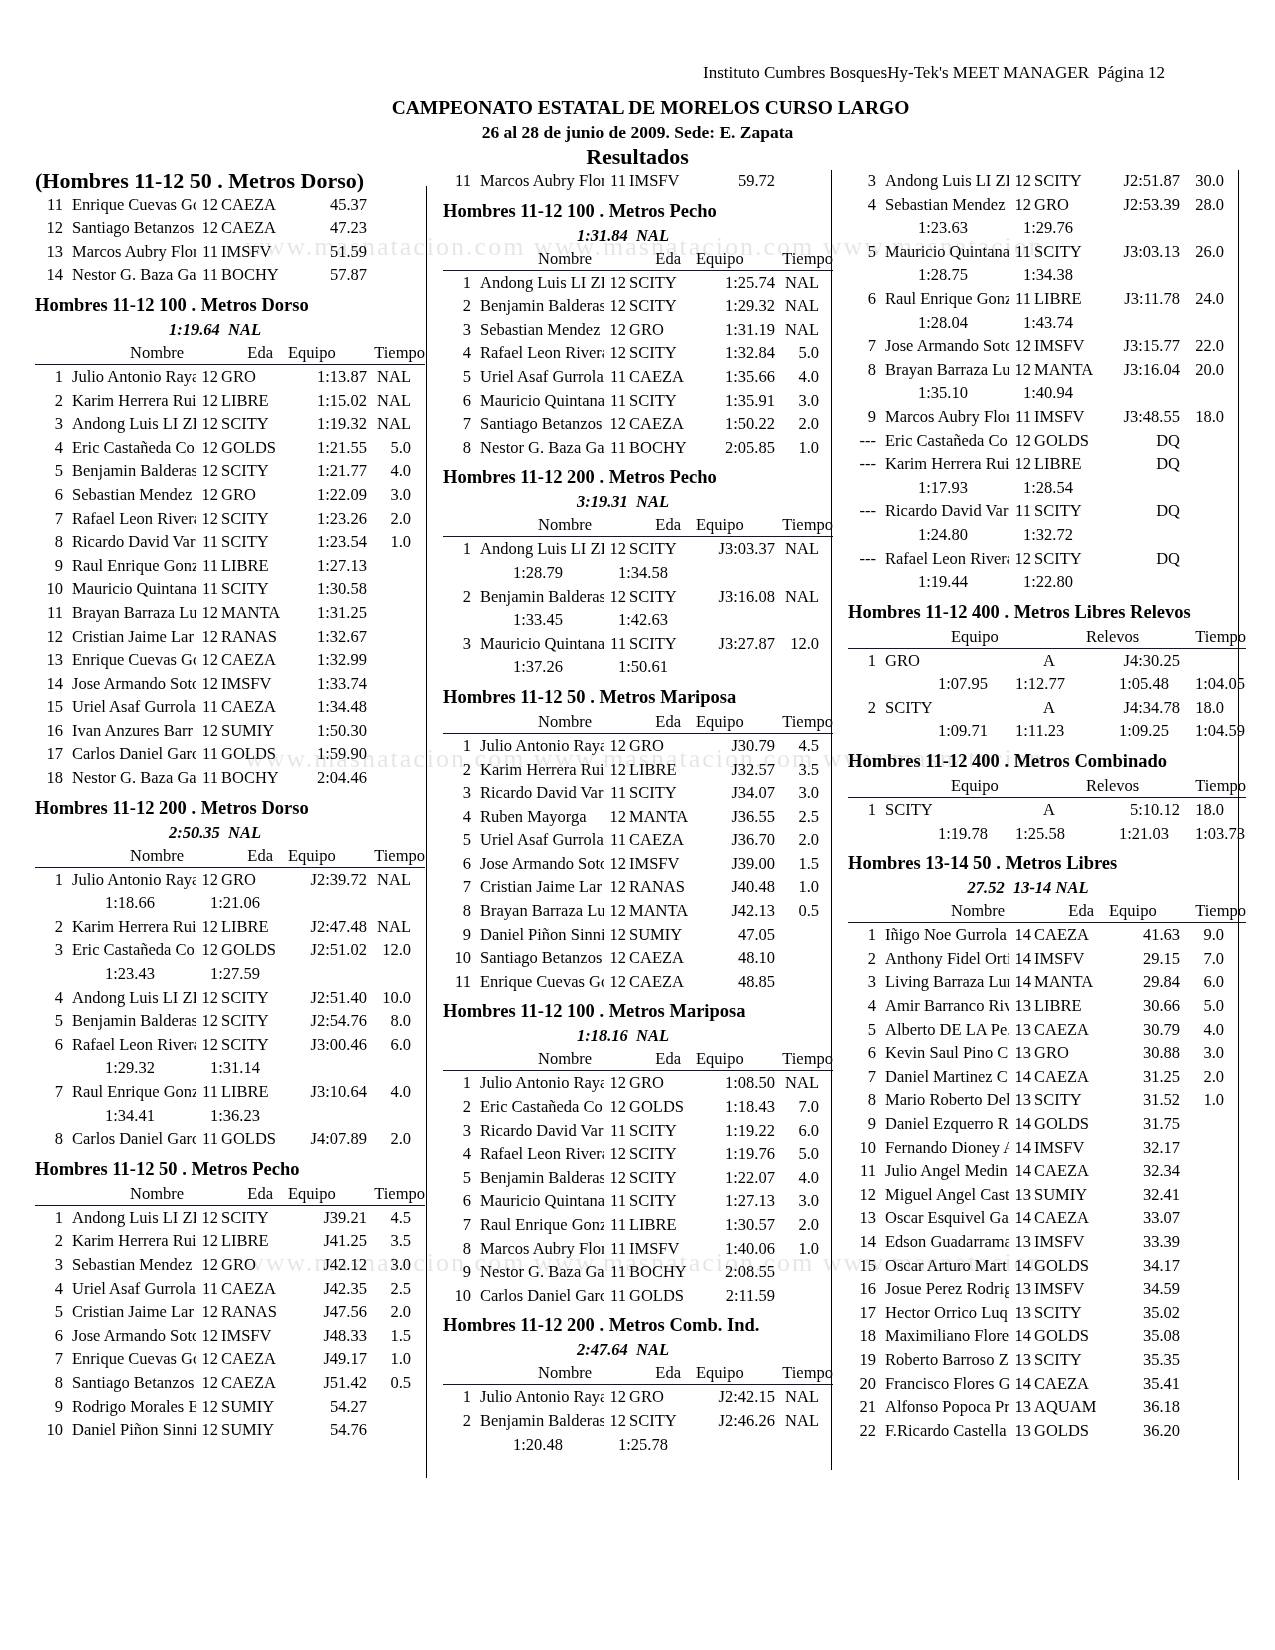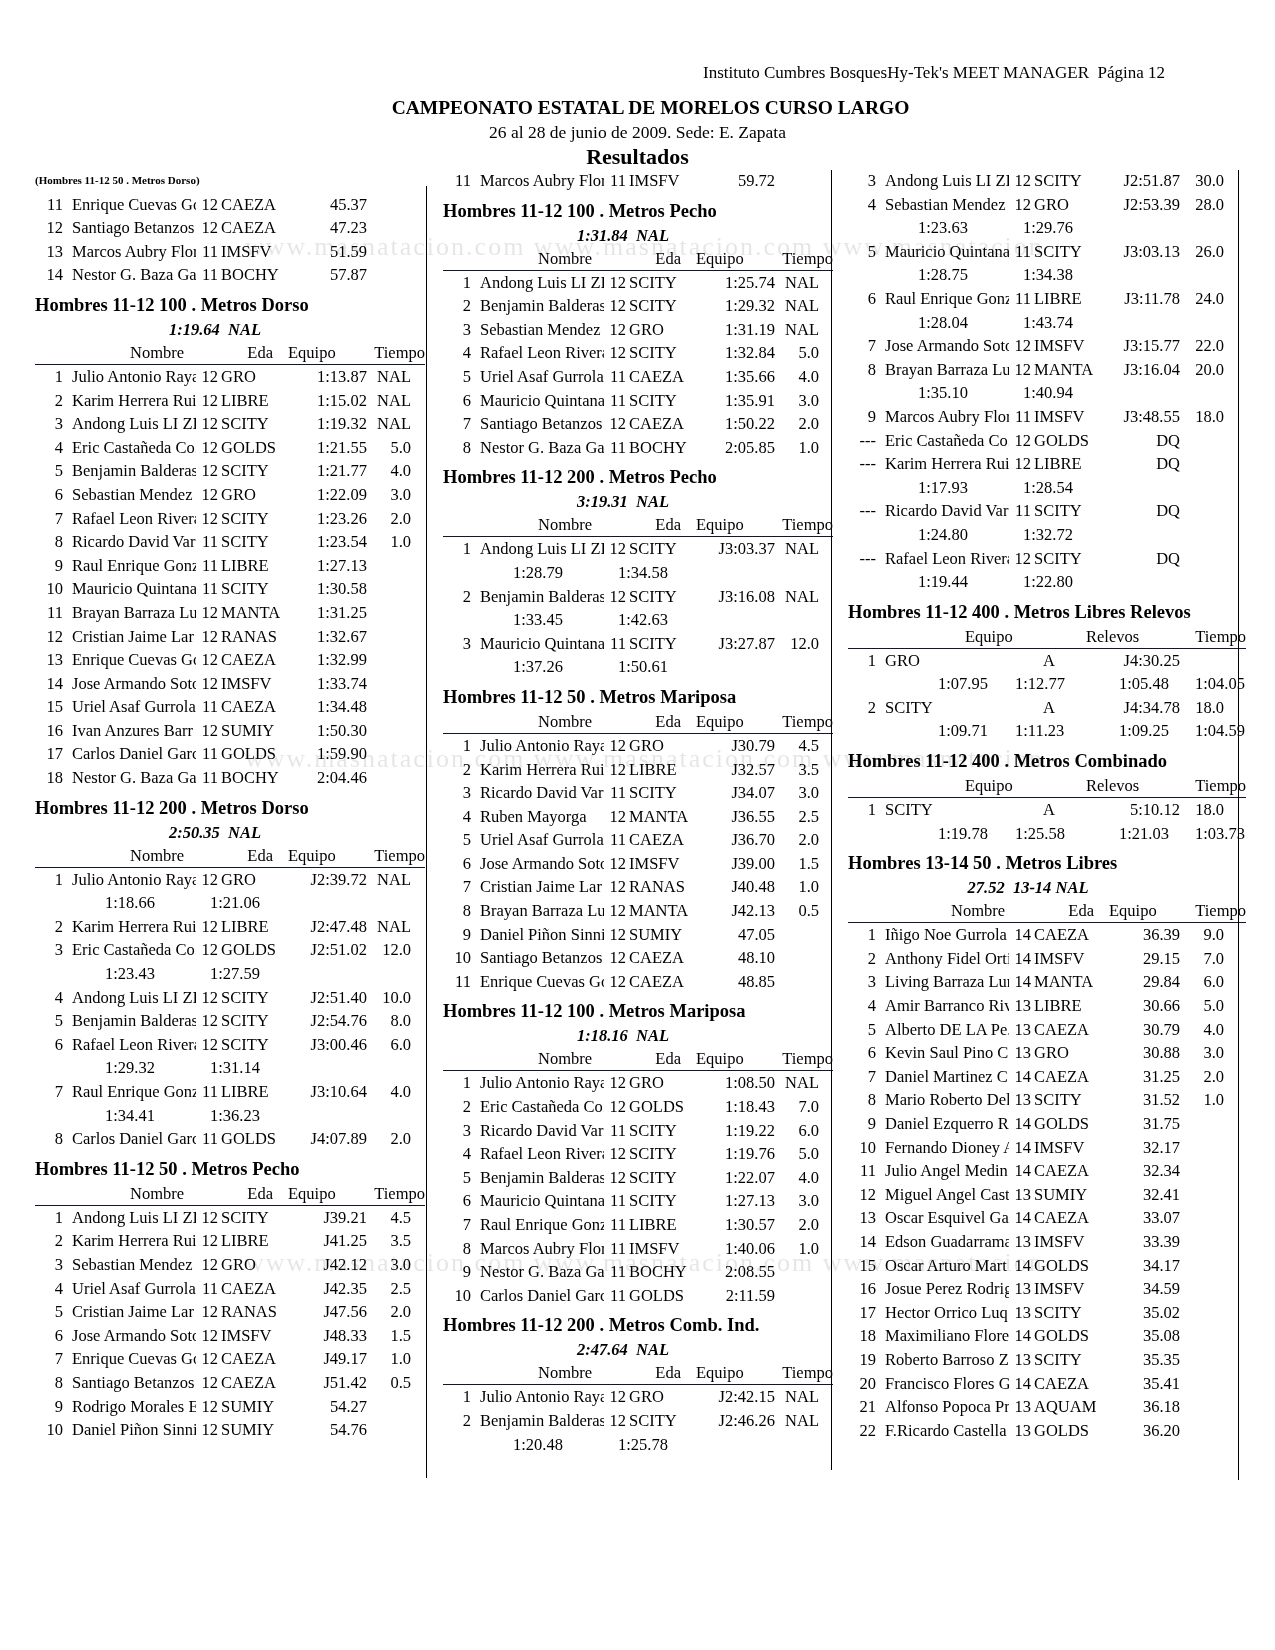--- a/index.html
+++ b/index.html
@@ -1,41 +1,41 @@
 <!DOCTYPE html>
 <html><head>
 <meta charset="utf-8">
 <style>
   html,body{margin:0;padding:0;background:#fff;}
   .page{position:relative;width:1275px;height:1650px;background:#fff;overflow:hidden;
         font-family:"Liberation Serif","DejaVu Serif",serif;color:#000;}
   .topline{position:absolute;left:35px;right:110px;top:63px;font-size:17px;
            display:flex;justify-content:flex-end;white-space:pre;}
   .title{position:absolute;top:97px;left:0;width:100%;text-align:center;font-weight:bold;font-size:19.5px;margin-left:13px;}
-  .subtitle{position:absolute;top:122px;left:0;width:100%;text-align:center;font-weight:normal;font-size:17.5px;}
+  .subtitle{position:absolute;top:122px;left:0;width:100%;text-align:center;font-weight:bold;font-size:17.5px;}
   .results-h{position:absolute;top:144px;left:0;width:100%;text-align:center;font-weight:bold;font-size:22px;}
   .wm{position:absolute;left:245px;width:800px;overflow:hidden;white-space:nowrap;
       font-size:26px;letter-spacing:2px;color:rgba(0,0,0,0.10);}
   .wm1{top:232px}.wm2{top:744px}.wm3{top:1248px}
   .col{position:absolute;top:169px;}
   #c0{left:35px;width:390px;} #c1{left:443px;width:390px;} #c2{left:848px;width:398px;}
   .vl{position:absolute;width:1px;background:#000;}
   #v1{left:426px;top:186px;height:1292px;} #v2{left:831px;top:170px;height:1300px;}
   #v3{left:1238px;top:170px;height:1310px;}
   .etitle{font-weight:bold;font-size:18.5px;line-height:25px;margin-top:6px;white-space:nowrap;}
-  .ptitle{font-weight:bold;font-size:11px;line-height:23.6px;white-space:nowrap;}
+  .ptitle{font-weight:bold;font-size:22px;line-height:23.6px;white-space:nowrap;}
   .rec{font-weight:bold;font-size:16.5px;text-align:center;width:360px;line-height:23px;white-space:pre;font-style:italic;}
   .hrow{display:flex;font-weight:normal;font-size:16.5px;line-height:23px;border-bottom:1px solid #0f172a;white-space:nowrap;justify-content:flex-end;}
   .h-sp{width:37px;flex:none;}
   .h-nom{width:110px;flex:none;}
   .h-eda{width:33px;text-align:right;flex:none;}
   .h-equ{width:76px;margin-left:15px;flex:none;}
   .h-tie2{width:61px;text-align:right;flex:none;}
   .h-req{width:120px;margin-left:10px;flex:none;}
-  .h-rel{width:85px;margin-left:1px;flex:none;}
+  .h-rel{width:85px;margin-left:15px;flex:none;}
   .h-tie{width:75px;text-align:right;flex:none;}
   .row,.splits{display:flex;line-height:23.6px;font-size:16.5px;white-space:nowrap;}
   .c-pl{width:28px;text-align:right;flex:none;}
   .c-nm{margin-left:9px;width:124px;flex:none;overflow:hidden;}
   .c-ag{width:22px;text-align:right;flex:none;}
   .c-tm{margin-left:3px;width:76px;flex:none;overflow:hidden;}
   .c-ti{width:70px;text-align:right;flex:none;}
   .c-pt{width:44px;text-align:right;flex:none;}
   .c-rl{width:80px;text-align:center;flex:none;}
   .c-tR{width:91px;text-align:right;flex:none;}
@@ -973,21 +973,21 @@
           <span class="h-nom">Nombre</span>
           <span class="h-eda">Eda</span>
           <span class="h-equ">Equipo</span>
           <span class="h-tie2">Tiempo</span>
         </div>
         <div class="row">
           <span class="c-pl">1</span>
           <span class="c-nm">Iñigo Noe Gurrola</span>
           <span class="c-ag">14</span>
           <span class="c-tm">CAEZA</span>
-          <span class="c-ti">36.39</span>
+          <span class="c-ti">41.63</span>
           <span class="c-pt">9.0</span>
         </div>
         <div class="row">
           <span class="c-pl">2</span>
           <span class="c-nm">Anthony Fidel Orti</span>
           <span class="c-ag">14</span>
           <span class="c-tm">IMSFV</span>
           <span class="c-ti">29.15</span>
           <span class="c-pt">7.0</span>
         </div>

